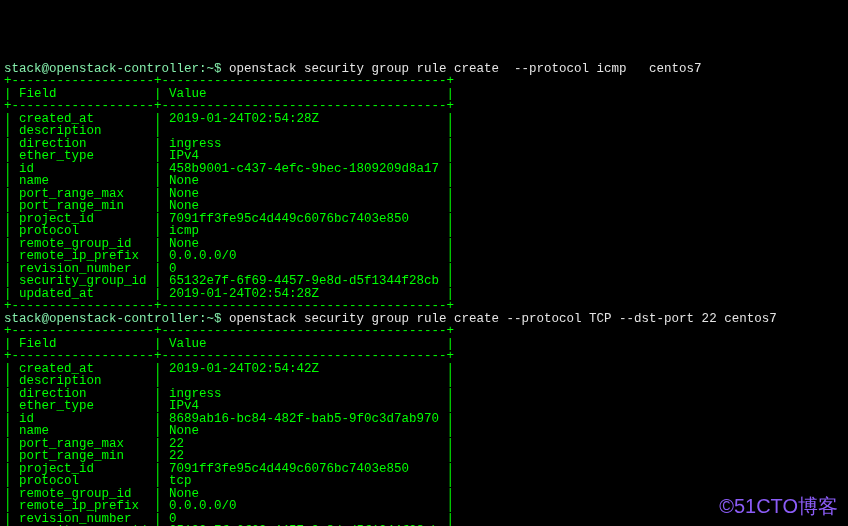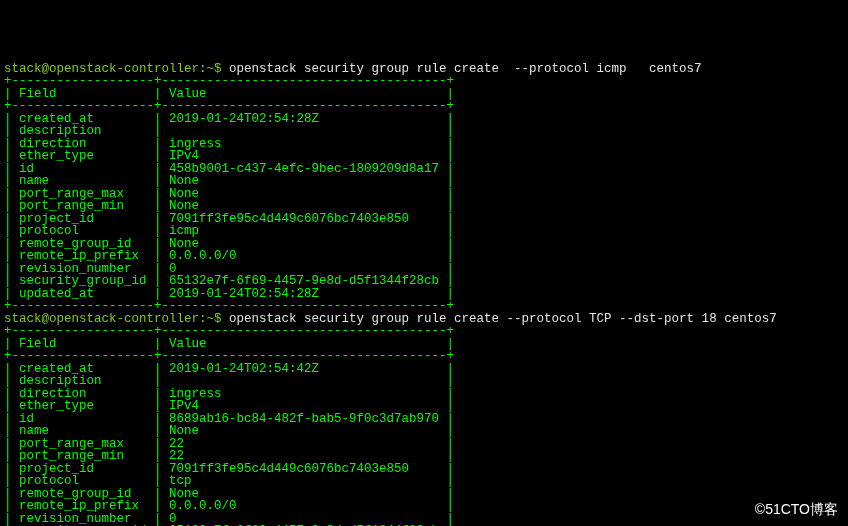--- a/index.html
+++ b/index.html
@@ -17,31 +17,31 @@
       height: 526px;
       overflow: hidden;
       white-space: pre;
       padding: 0;
       position: relative;
     }
     .term {
       padding: 0 4px;
     }
     .prompt-user {
-      color: #84cc16;
+      color: #86efac;
     }
     .prompt-cmd {
       color: #e5e5e5;
     }
     .watermark {
       position: absolute;
       bottom: 10px;
       right: 10px;
-      color: #ffffff;
-      font-size: 14px;
+      color: #8b5cf6;
+      font-size: 20px;
       font-family: sans-serif;
     }
   </style>
 </head>
 <body>
 
 
 
 <div class="term">
 <span><span class="prompt-user">stack@openstack-controller:~$ </span><span class="prompt-cmd">openstack security group rule create  --protocol icmp   centos7</span></span>
@@ -57,21 +57,21 @@
 | port_range_max    | None                                 |
 | port_range_min    | None                                 |
 | project_id        | 7091ff3fe95c4d449c6076bc7403e850     |
 | protocol          | icmp                                 |
 | remote_group_id   | None                                 |
 | remote_ip_prefix  | 0.0.0.0/0                            |
 | revision_number   | 0                                    |
 | security_group_id | 65132e7f-6f69-4457-9e8d-d5f1344f28cb |
 | updated_at        | 2019-01-24T02:54:28Z                 |
 +-------------------+--------------------------------------+</span>
-<span><span class="prompt-user">stack@openstack-controller:~$ </span><span class="prompt-cmd">openstack security group rule create --protocol TCP --dst-port 18 centos7</span></span>
+<span><span class="prompt-user">stack@openstack-controller:~$ </span><span class="prompt-cmd">openstack security group rule create --protocol TCP --dst-port 22 centos7</span></span>
 <span id="table2-container">+-------------------+--------------------------------------+
 | Field             | Value                                |
 +-------------------+--------------------------------------+
 | created_at        | 2019-01-24T02:54:42Z                 |
 | description       |                                      |
 | direction         | ingress                              |
 | ether_type        | IPv4                                 |
 | id                | 8689ab16-bc84-482f-bab5-9f0c3d7ab970 |
 | name              | None                                 |
 | port_range_max    | 22                                   |

